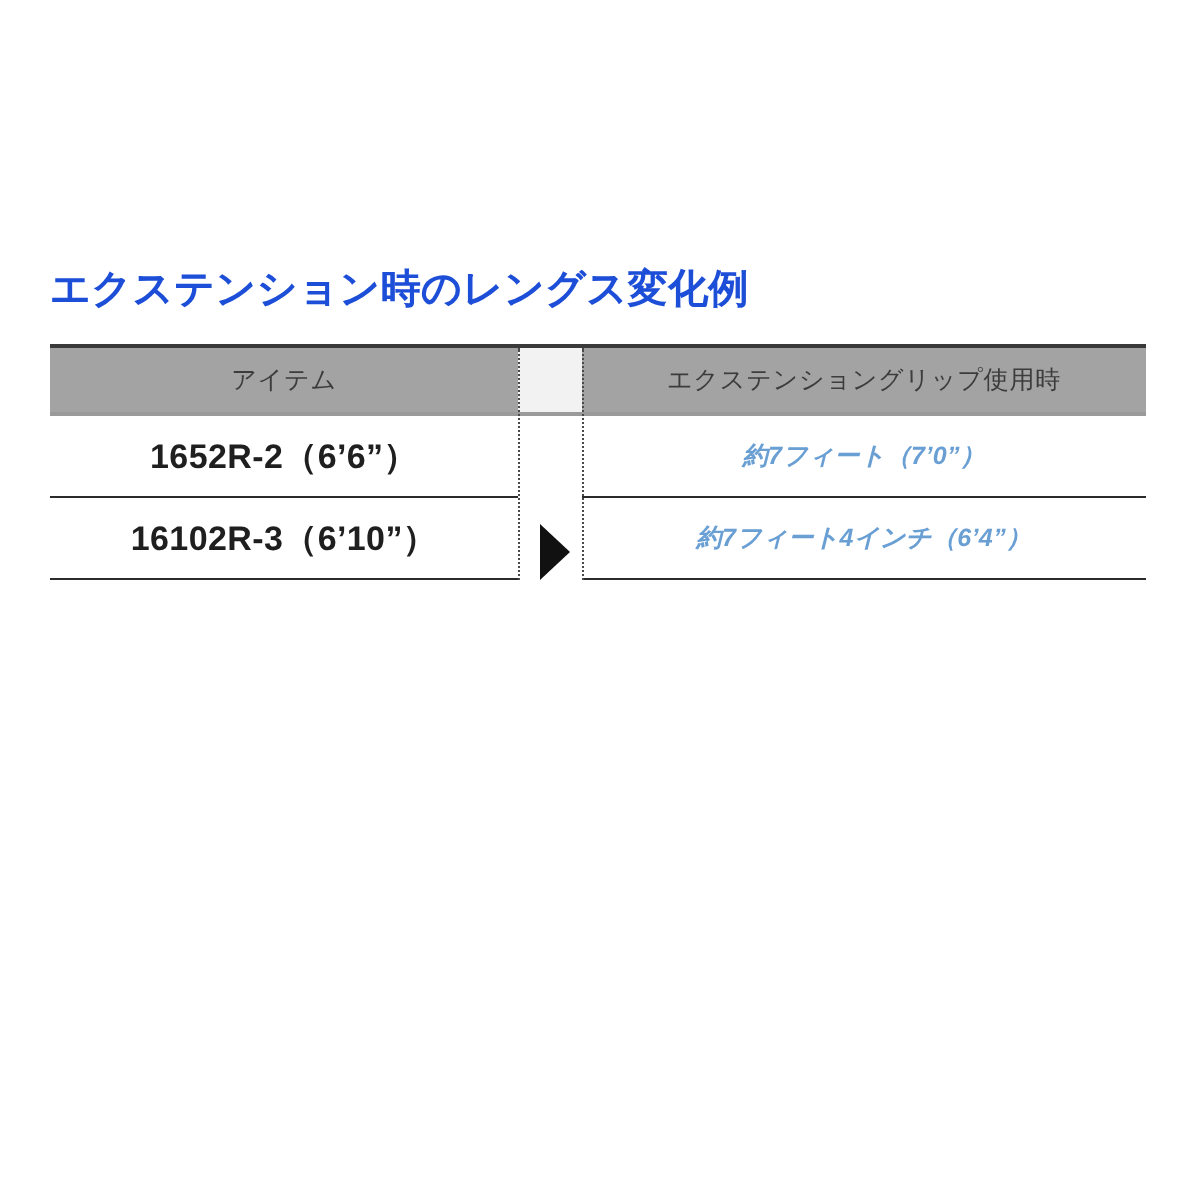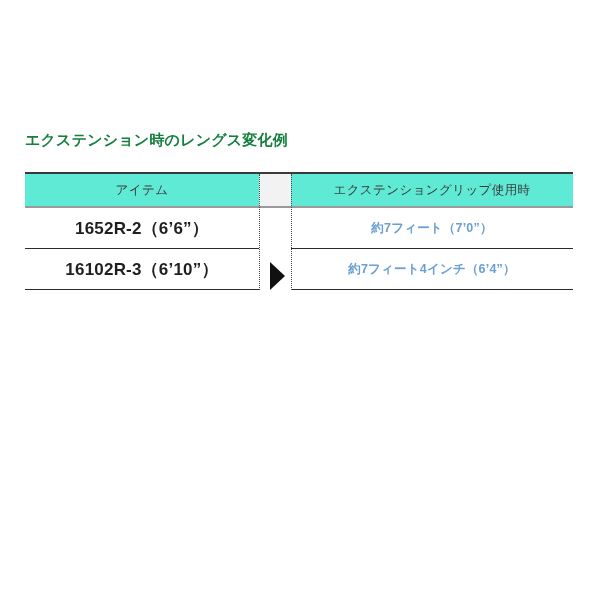--- a/index.html
+++ b/index.html
@@ -18,23 +18,23 @@
     position: relative;
     width: 600px;
     height: 600px;
   }
 
   
   .title {
     position: absolute;
     left: 25px;
     top: 131px;
-    font-size: 15px;
+    font-size: 20px;
     font-weight: bold;
-    color: #15803d;
+    color: #1d4ed8;
     letter-spacing: 0.2px;
     white-space: nowrap;
   }
 
   
   .table-wrap {
     position: absolute;
     left: 25px;
     top: 172px;
     width: 548px;
@@ -46,21 +46,21 @@
     table-layout: fixed;
   }
 
   
   col.c-item  { width: 234px; }
   col.c-gap   { width: 32px;  }
   col.c-value { width: 282px; }
 
   
   tr.head th {
-    background: #5eead4;
+    background: #a3a3a3;
     border-top: 2px solid #3a3a3a;
     border-bottom: 2px solid #9a9a9a;
     height: 32px;
     padding: 0;
     font-size: 12.5px;
     font-weight: normal;
     color: #3c3c3c;
     text-align: center;
     vertical-align: middle;
     letter-spacing: 0.4px;
@@ -89,20 +89,21 @@
     font-size: 17px;
     font-weight: bold;
     color: #1f1f1f;
     letter-spacing: 0.2px;
   }
   td.value {
     font-size: 12.5px;
     font-weight: bold;
     color: #6a9fd4;
     letter-spacing: 0.2px;
+    font-style: italic;
   }
 
   
   tr.row.last td {
     border-bottom: 1.3px solid #2b2b2b;
   }
 
   
   .dotline {
     position: absolute;

